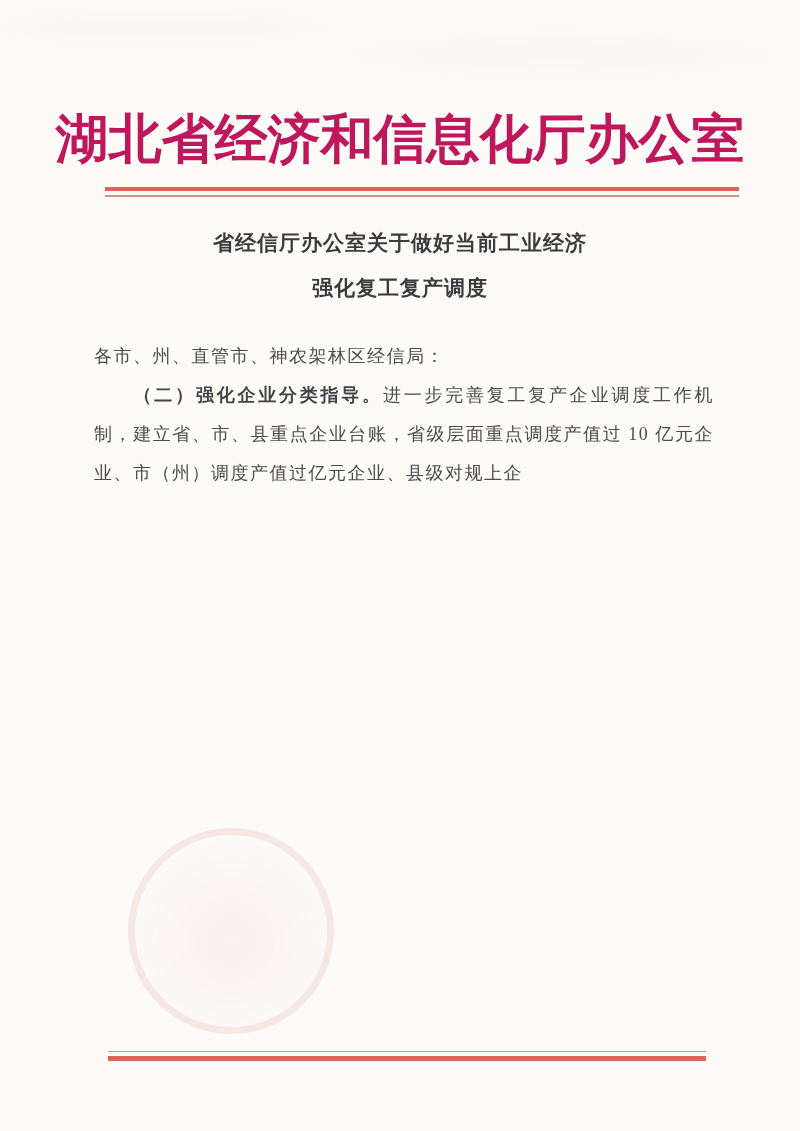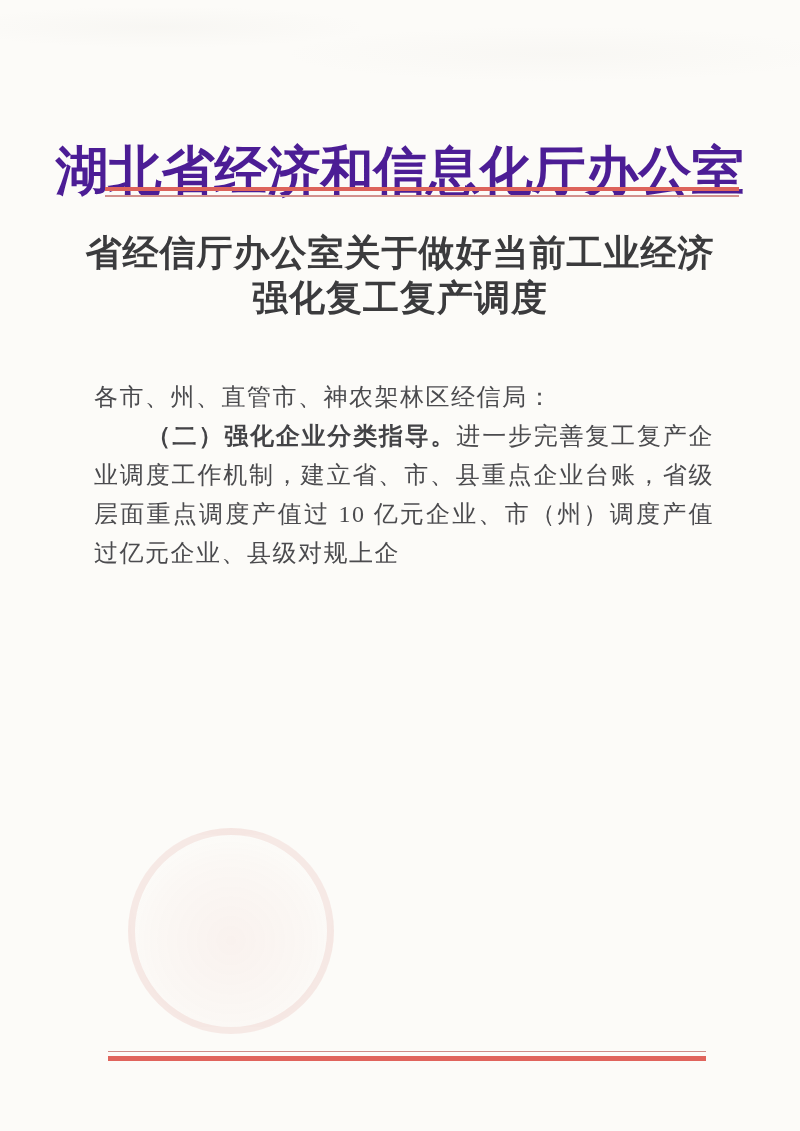--- a/index.html
+++ b/index.html
@@ -26,62 +26,60 @@
       radial-gradient(ellipse 400px 40px at 70% 60%, rgba(180,175,165,0.05), transparent 70%);
   }
   .letterhead-org {
     position: absolute;
     left: 0; right: 0;
     top: 104px;
     text-align: center;
     font-size: 53px;
     font-weight: bold;
     letter-spacing: 0px;
-    color: #4c1d95;
+    color: #be185d;
     white-space: nowrap;
-    margin-top: 32px;
   }
   .rule {
     position: absolute;
     left: 105px;
     width: 634px;
   }
   .rule-thick-top {
     top: 187px;
     height: 4px;
     background: #dd635b;
   }
   .rule-thin-top {
     top: 195px;
     height: 2px;
     background: #d2918d;
   }
   .doc-title {
     position: absolute;
     left: 0; right: 0;
     top: 216px;
-    margin: 15px;
+    margin: 5px;
     text-align: center;
-    font-size: 36px;
+    font-size: 21px;
     font-weight: bold;
     line-height: 45px;
     letter-spacing: 1px;
     color: #3b3b3d;
   }
   .doc-body {
     position: absolute;
     left: 94px;
     top: 337px;
     width: 620px;
-    font-size: 24px;
+    font-size: 18px;
     line-height: 39px;
     letter-spacing: 1.5px;
     color: #4b4b4e;
     text-align: justify;
-    margin-top: 41px;
   }
   .doc-body p {
     margin: 0;
   }
   .para {
     text-indent: 2.2em;
   }
   .para .lead {
     font-weight: bold;
     color: #434346;

